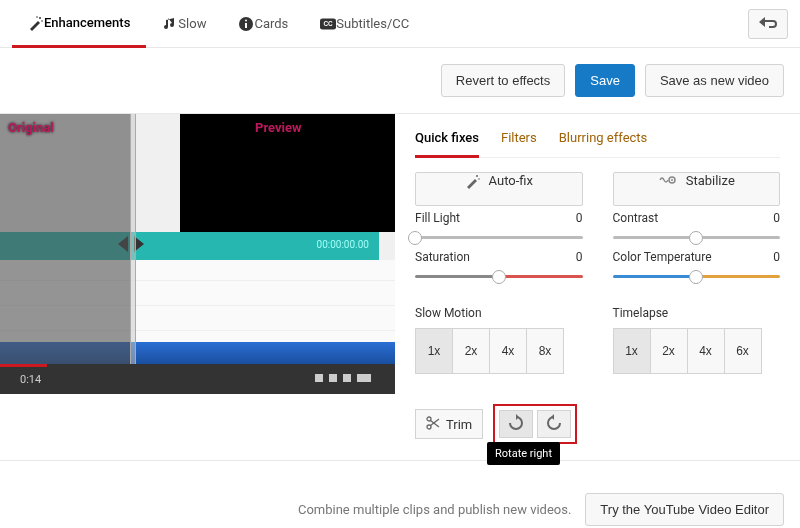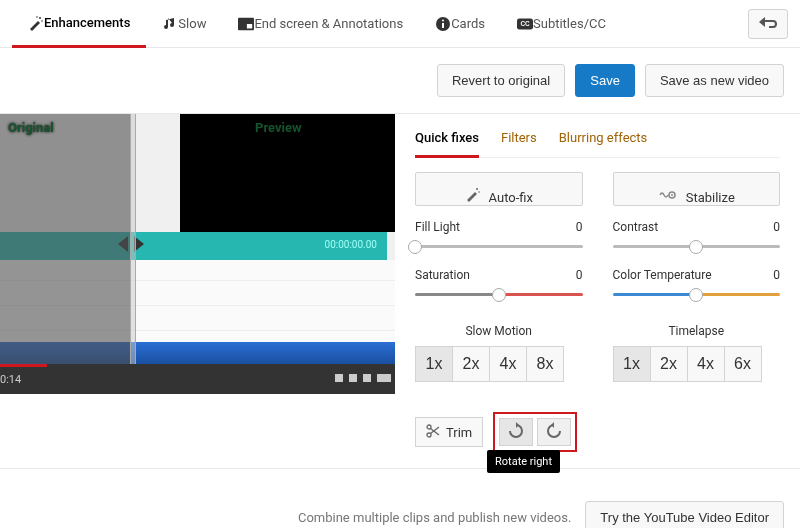--- a/index.html
+++ b/index.html
@@ -18,57 +18,57 @@
   .btn { border: 1px solid #d3d3d3; background: #f8f8f8; padding: 8px 14px; border-radius: 3px; cursor: pointer; font-size: 13px; color: #333; }
   .btn.primary { background: #167ac6; border-color: #167ac6; color: #fff; font-weight: 500; }
 
   
   .main { display: flex; }
   .preview-col { width: 395px; flex-shrink: 0; }
   .preview-wrap { position: relative; height: 280px; overflow: hidden; }
   .preview-bg { position:absolute; inset:0; background: #f0f0f0; }
   .orig-shade { position:absolute; left:0; top:0; width:130px; height:100%; background: rgba(80,80,80,0.6); }
   .black-box { position:absolute; right:0; top:0; width:215px; height:118px; background:#000; }
-  .label-orig, .label-prev { position:absolute; top:6px; color:#14532d; font-weight:700; font-size:13px; text-shadow:0 0 3px #000; }
+  .label-orig, .label-prev { position:absolute; top:6px; color:#be185d; font-weight:700; font-size:13px; text-shadow:0 0 3px #000; }
   .label-orig { left:8px; }
   .label-prev { left:255px; }
-  .teal-bar { position:absolute; left:0; right:8px; top:118px; height:28px; background:#26b8b0; }
+  .teal-bar { position:absolute; left:0; right:16px; top:118px; height:28px; background:#26b8b0; }
   .teal-bar .arrows { position:absolute; left:118px; top:4px; display:flex; gap:6px; }
   .teal-bar .tri { width:0;height:0; border-top:8px solid transparent; border-bottom:8px solid transparent; }
   .teal-bar .tri.l { border-right:10px solid #333; }
   .teal-bar .tri.r { border-left:10px solid #333; }
   .teal-bar .time { position:absolute; right:10px; top:7px; color:#a0fdf7; font-size:10px; }
   .editor-area { position:absolute; left:0; right:0; top:146px; bottom:30px; background:#fafafa; }
   .editor-area .ln { position:absolute; left:0; right:0; height:1px; background:#eee; }
   .task-bar { position:absolute; left:0; right:0; bottom:30px; height:22px; background: linear-gradient(#2a6fd4,#1a4fa0); }
-  .sb { position:absolute; left:0; right:0; bottom:0; height:30px; background:#333; display:flex; align-items:center; padding:0 0; color:#ccc; font-size:11px; justify-content:space-between;}
+  .sb { position:absolute; left:0; right:0; bottom:0; height:30px; background:#333; display:flex; align-items:center; padding:0 20px; color:#ccc; font-size:11px; justify-content:space-between;}
   .sb .prog { position:absolute; left:0; top:0; height:3px; width:12%; background:#cc181e; }
   .divider-v { position:absolute; left:130px; top:0; bottom:30px; width:6px; background:rgba(200,200,200,0.5); border-left:1px solid #aaa; border-right:1px solid #aaa; }
 
   
   .controls { flex:1; padding: 10px 20px 16px 20px; }
   .sub-tabs { display:flex; gap:22px; border-bottom: 1px solid #eee; margin-bottom:14px; }
   .sub-tab { padding: 6px 0 10px 0; cursor:pointer; color:#a16207; font-size:13px; }
   .sub-tab.active { color:#000; border-bottom: 3px solid #cc181e; margin-bottom:-1px; font-weight:500; }
 
   .two-col { display:flex; gap:30px; }
   .c { flex:1; }
-  .big-btn { width:100%; border:1px solid #d3d3d3; background:#f8f8f8; height:34px; display:flex; align-items:flex-end; justify-content:center; gap:8px; cursor:pointer; border-radius:2px; font-size:13px; color:#333; }
-  
-  .slider-group { margin-top: 14px; }
+  .big-btn { width:100%; border:1px solid #d3d3d3; background:#f8f8f8; height:34px; display:flex; align-items:flex-start; justify-content:center; gap:8px; cursor:pointer; border-radius:2px; font-size:13px; color:#333; }
+  
+  .slider-group { margin-top: 5px; }
   .slider-head { display:flex; justify-content:space-between; font-size:12px; color:#333; margin-bottom:6px; }
   .slider { position:relative; height:14px; }
   .slider .track { position:absolute; left:0; right:0; top:5px; height:3px; background:#bbb; border-radius:2px; }
   .slider .thumb { position:absolute; top:0; width:14px; height:14px; background:#fff; border:1px solid #aaa; border-radius:50%; transform:translateX(-50%); }
   .slider.sat .track { background: linear-gradient(to right,#888 0%, #888 50%, #d9534f 50%, #d9534f 100%); }
   .slider.temp .track { background: linear-gradient(to right,#3b8bd4 0%, #3b8bd4 50%, #e2a13c 50%, #e2a13c 100%); }
 
-  .group-label { font-size:12px; color:#333; margin:22px 0 8px 0;text-align:center; }
+  .group-label { font-size:12px; color:#333; margin:22px 0 8px 0; }
   .seg { display:flex; }
-  .seg button { border:1px solid #d3d3d3; background:#f8f8f8; width:38px; height:36px; margin-left:-1px; cursor:pointer; font-size:16px; color:#333; }
+  .seg button { border:1px solid #d3d3d3; background:#f8f8f8; width:38px; height:46px; margin-left:-1px; cursor:pointer; font-size:12px; color:#333; }
   .seg button:first-child { margin-left:0; }
   .seg button.active { background:#e6e6e6; }
 
   .trim-row { display:flex; align-items:center; gap:10px; margin-top:30px; position:relative; }
   .trim-btn { border:1px solid #d3d3d3; background:#f8f8f8; height:30px; padding:0 10px; display:flex; align-items:center; gap:6px; cursor:pointer; font-size:13px; }
   .rotate-box { border:2px solid #cc181e; padding:4px; display:flex; gap:4px; }
   .rot-btn { border:1px solid #d3d3d3; background:#f0f0f0; width:34px; height:28px; display:flex; align-items:center; justify-content:center; cursor:pointer; }
   .rot-btn.active { background:#e6e6e6; }
   .tooltip { position:absolute; left:72px; top:38px; background:#000; color:#fff; font-size:11px; padding:5px 8px; border-radius:2px; white-space:nowrap; }
 
@@ -93,29 +93,20 @@
   <div class="top-tab">
     <span class="ic">
         <svg width="16" height="16" viewBox="0 0 16 16">
           <path d="M6 2 L6 11 A2 2 0 1 1 4 9 L4 4 L12 2 L12 9 A2 2 0 1 1 10 7" fill="#333"></path>
         </svg>
       </span>
     <span>Slow</span>
   </div>
   <div class="top-tab">
     <span class="ic">
-        <svg width="18" height="14" viewBox="0 0 18 14">
-          <rect x="0" y="0" width="18" height="14" rx="1" fill="#333"></rect>
-          <rect x="10" y="7" width="6" height="5" fill="#fff"></rect>
-        </svg>
-      </span>
-    <span>End screen &amp; Annotations</span>
-  </div>
-  <div class="top-tab">
-    <span class="ic">
         <svg width="16" height="16" viewBox="0 0 16 16">
           <circle cx="8" cy="8" r="7" fill="#333"></circle>
           <rect x="7" y="7" width="2" height="5" fill="#fff"></rect>
           <circle cx="8" cy="4.5" r="1" fill="#fff"></circle>
         </svg>
       </span>
     <span>Cards</span>
   </div>
   <div class="top-tab">
     <span class="ic">
@@ -129,21 +120,21 @@
   <div class="top-right">
     <div class="undo-btn">
       <span><svg width="18" height="12" viewBox="0 0 18 12">
             <path d="M0 6 L6 1 L6 4 L14 4 A4 4 0 0 1 14 12 L10 12 L10 10 L14 10 A2 2 0 0 0 14 6 L6 6 L6 11 Z" fill="#555"></path>
           </svg></span>
     </div>
   </div>
 </div>
 
 <div class="actions-row">
-  <button class="btn">Revert to original</button>
+  <button class="btn">Revert to effects</button>
   <button class="btn primary">Save</button>
   <button class="btn">Save as new video</button>
 </div>
 
 <div class="main">
   <div class="preview-col">
     <div class="preview-wrap">
       <div class="preview-bg"></div>
       <div class="black-box"></div>
       <div class="teal-bar">

